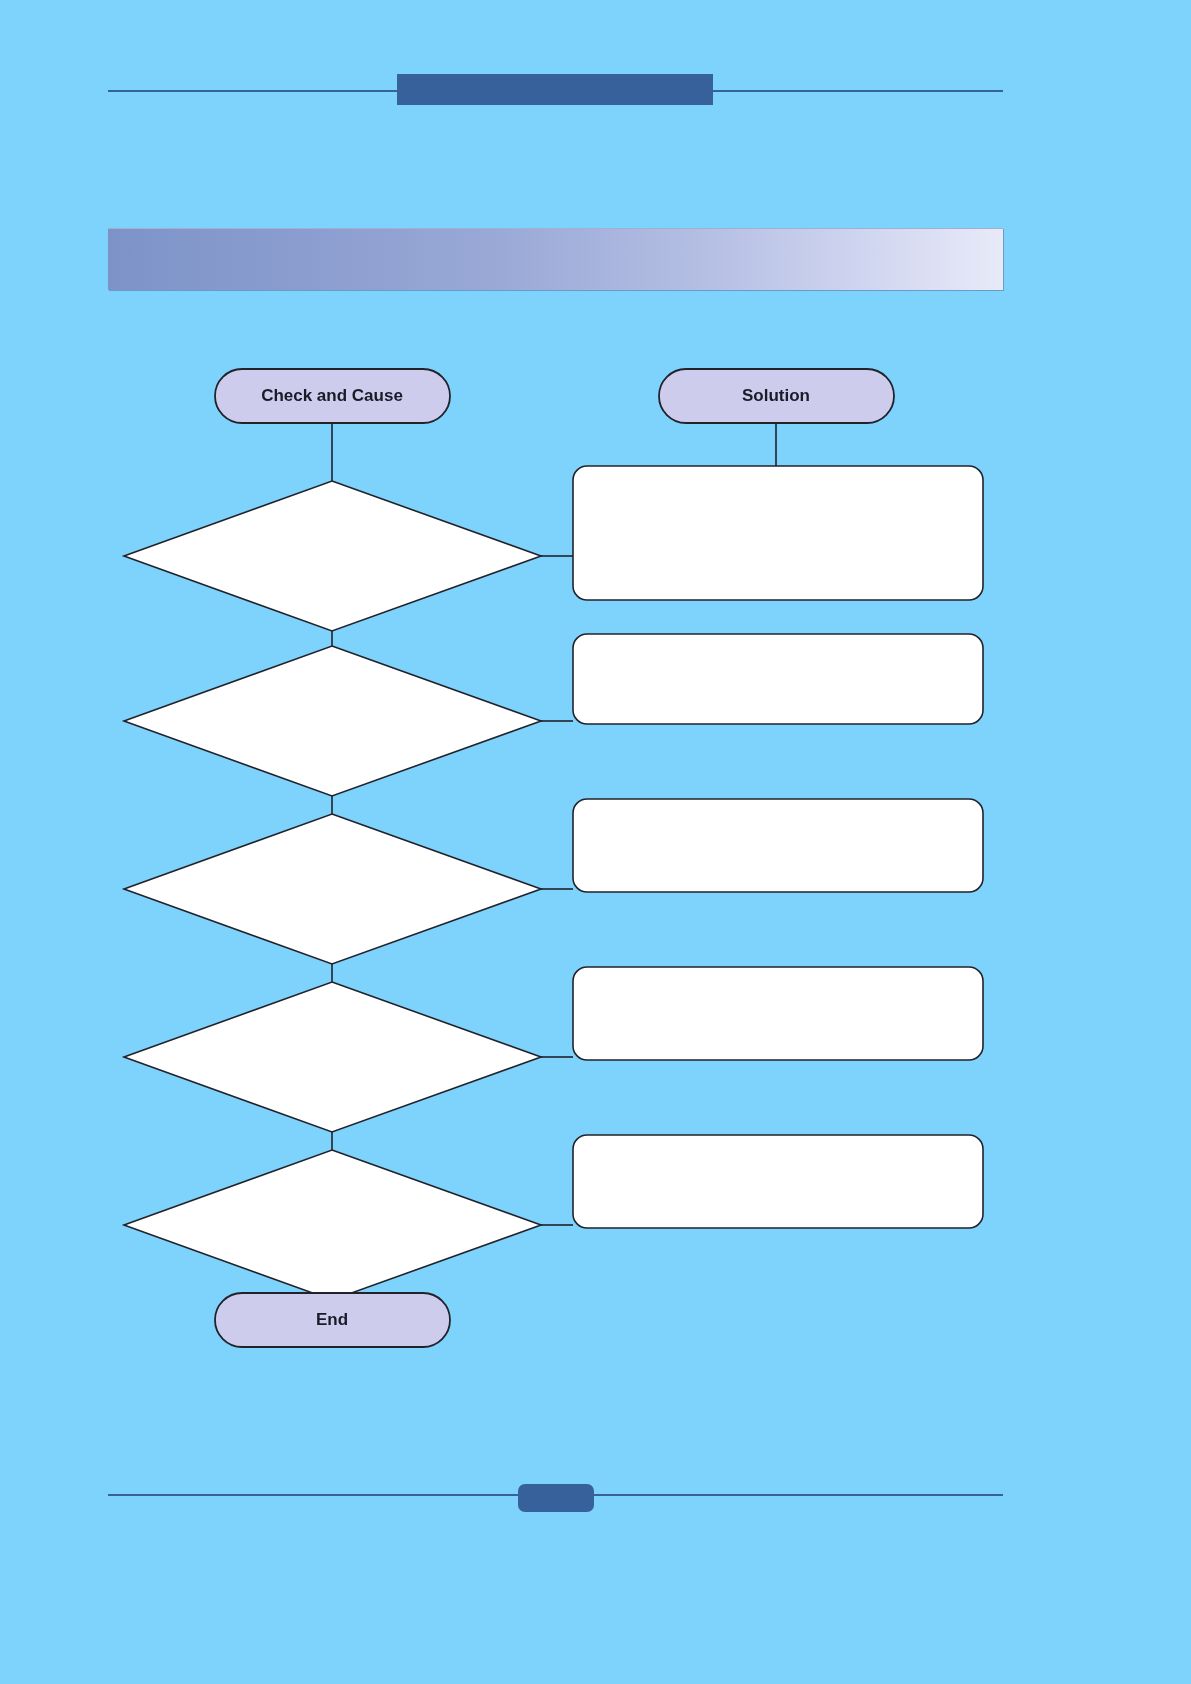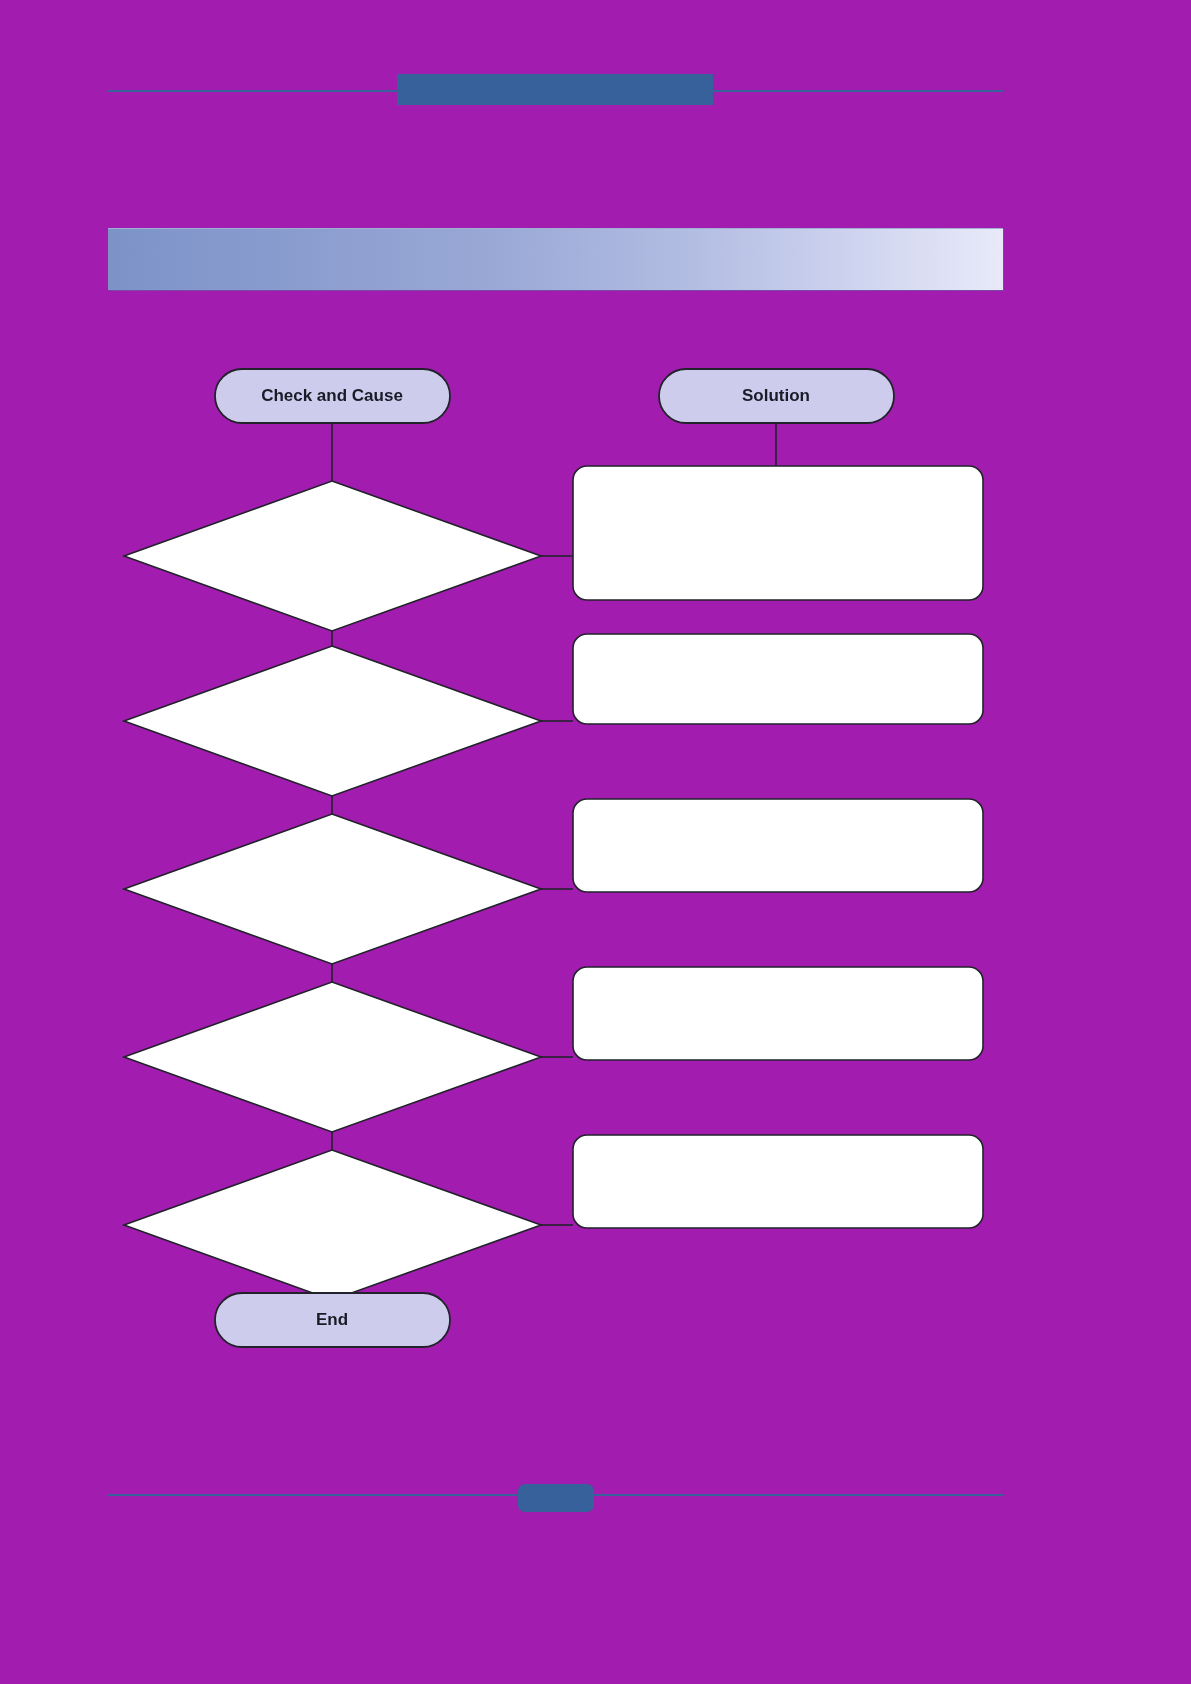--- a/index.html
+++ b/index.html
@@ -9,21 +9,21 @@
     background: #ffffff;
   }
   body {
     font-family: "Liberation Sans", sans-serif;
     -webkit-font-smoothing: antialiased;
   }
   #page {
     position: relative;
     width: 1191px;
     height: 1684px;
-    background: #a21caf;
+    background: #7dd3fc;
     overflow: hidden;
   }
 
   
   .header-rule {
     position: absolute;
     left: 108px;
     top: 90px;
     width: 895px;
     height: 2px;

